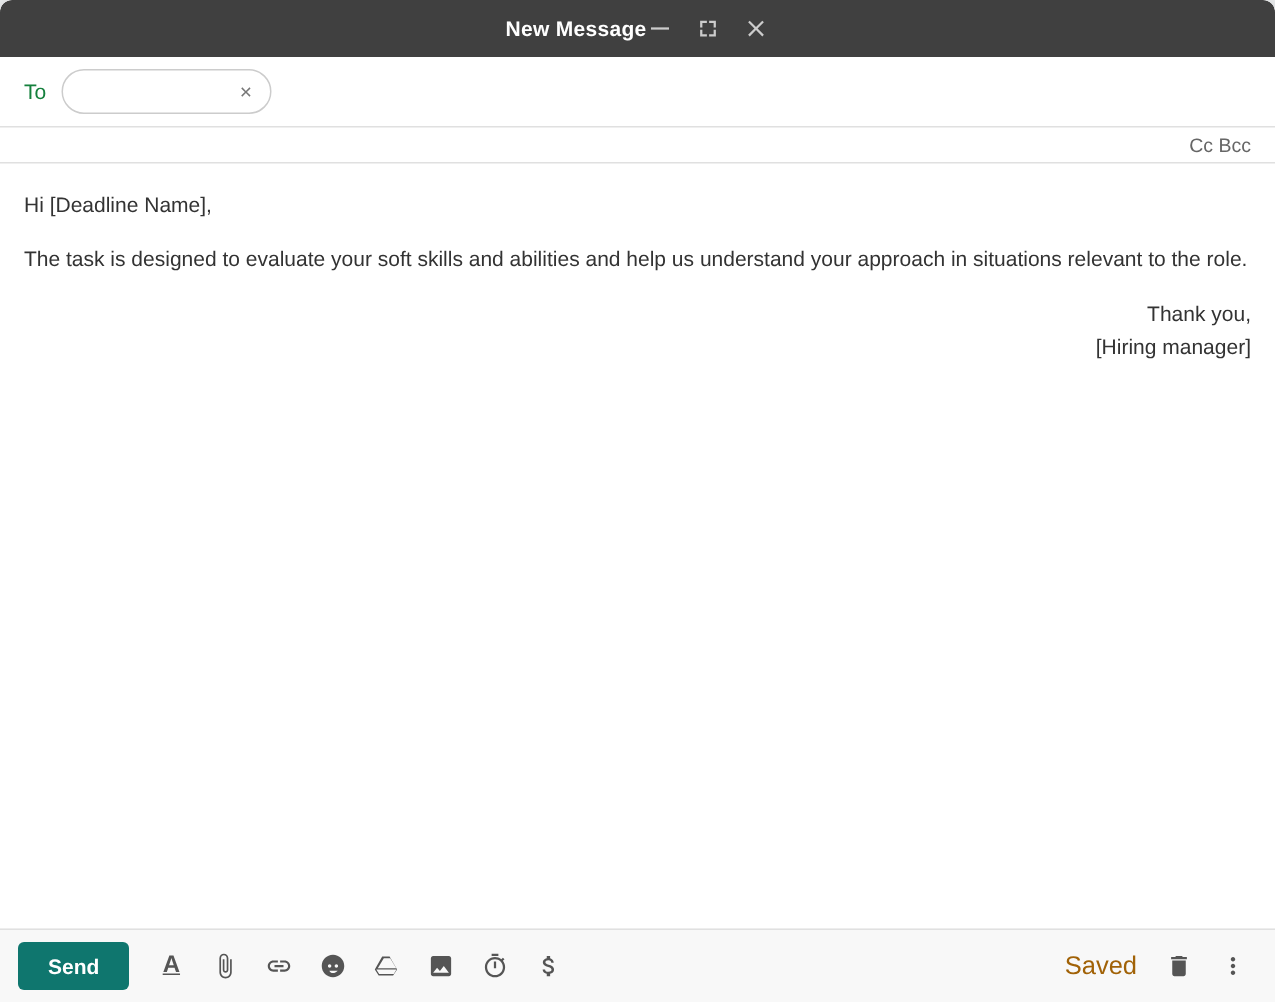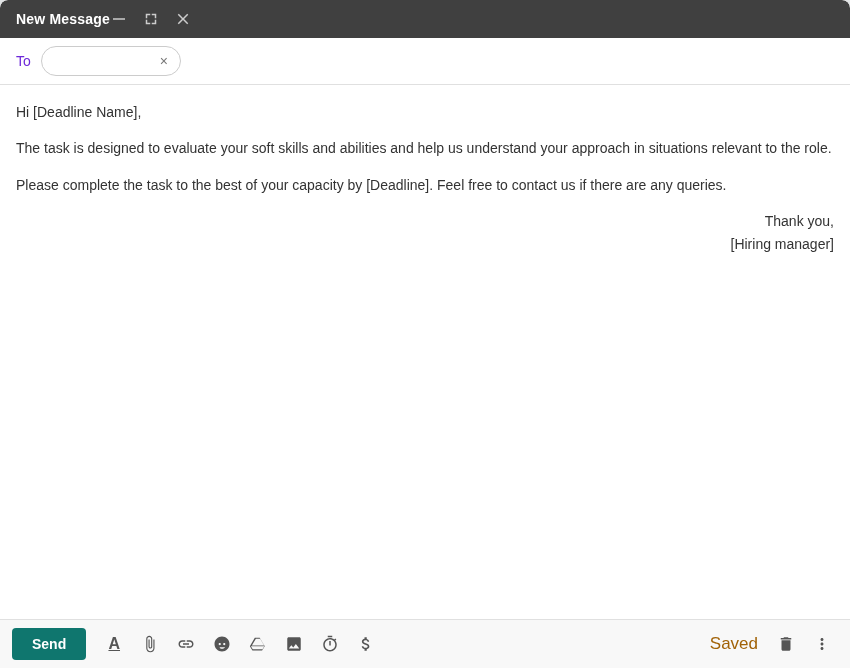--- a/index.html
+++ b/index.html
@@ -16,21 +16,21 @@
       overflow: hidden;
     }
 
     
     .compose-header {
       background: #404040;
       color: #fff;
       padding: 10px 16px;
       display: flex;
       align-items: center;
-      justify-content: flex-start;
+      justify-content: center;
       border-radius: 8px 8px 0 0;
       flex-shrink: 0;
     }
     .compose-title {
       font-size: 14px;
       font-weight: 600;
       letter-spacing: 0.2px;
     }
     .header-actions {
       display: flex;
@@ -48,21 +48,21 @@
     
     .to-row {
       display: flex;
       align-items: center;
       padding: 8px 16px;
       border-bottom: 1px solid #e0e0e0;
       flex-shrink: 0;
     }
     .to-label {
       font-size: 14px;
-      color: #6d28d9;
+      color: #15803d;
       margin-right: 10px;
       font-weight: 400;
     }
     .to-input-wrapper {
       display: flex;
       align-items: center;
       border: 1px solid #ccc;
       border-radius: 16px;
       padding: 2px 8px 2px 12px;
       min-width: 140px;
@@ -225,27 +225,29 @@
   </div>
 
   <div class="to-row">
     <span class="to-label">To</span>
     <div class="to-input-wrapper">
       <input class="to-input" type="text" style="">
       <span class="to-clear">×</span>
     </div>
   </div>
 
+  <div class="cc-bcc-row">
+    <span class="cc-bcc-label">Cc Bcc</span>
+  </div>
 
 
   <div class="compose-body">
     <div class="body-text" contenteditable="true" style="">
         <p class="body-para" style="white-space: pre-line;">Hi [Deadline Name],</p>
         <p class="body-para" style="white-space: pre-line;">The task is designed to evaluate your soft skills and abilities and help us understand your approach in situations relevant to the role.</p>
-        <p class="body-para" style="white-space: pre-line;">Please complete the task to the best of your capacity by [Deadline]. Feel free to contact us if there are any queries.</p>
         <p class="body-para" style="white-space: pre-line;">Thank you,
 [Hiring manager]</p>
       </div>
   </div>
 
   <div class="compose-toolbar">
     <button class="send-btn">Send</button>
 
     <div class="toolbar-icon formatting" title="Formatting">
       <span style="font-weight:bold; font-size:16px; text-decoration: underline; color:#555;">A</span>

